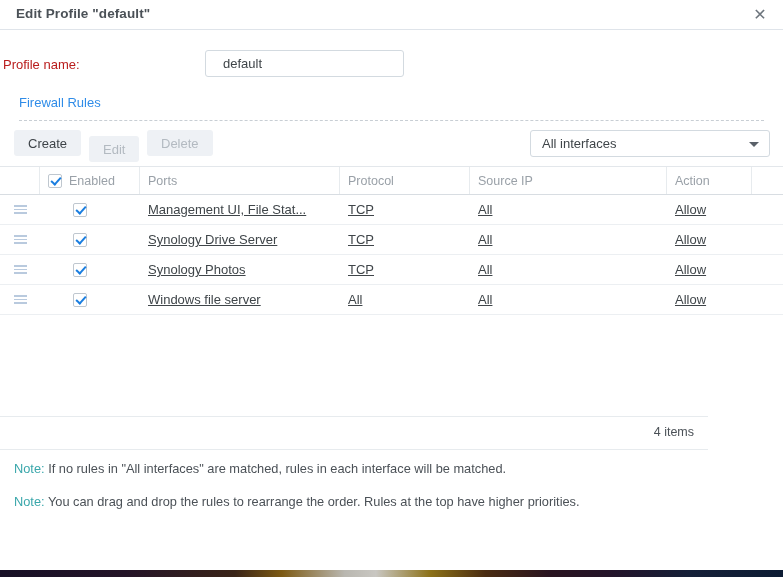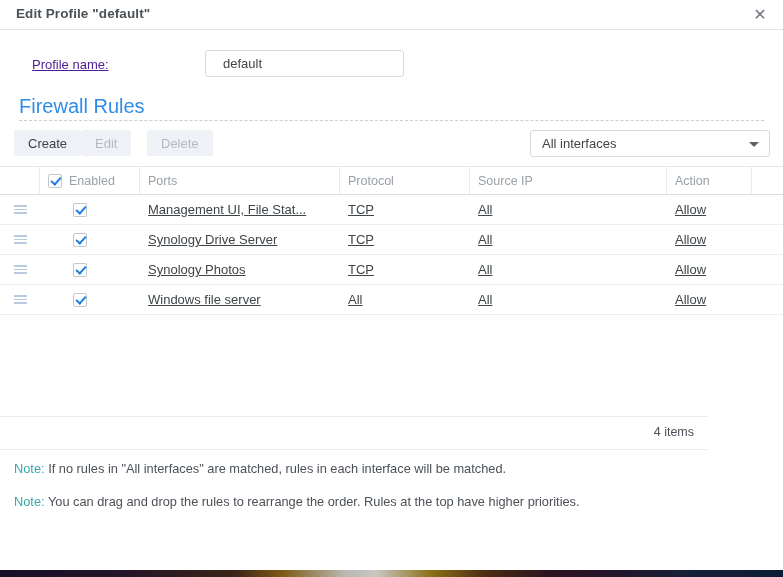--- a/index.html
+++ b/index.html
@@ -53,25 +53,24 @@
   }
   
   .profile-row {
     position: absolute;
     left: 0; top: 29px;
     width: 783px;
     height: 60px;
   }
   .profile-label {
     position: absolute;
-    left: 32px;
+    left: 3px;
     top: 28px;
     font-size: 13px;
-    color: #4c1d95;
-    text-decoration: underline;
+    color: #b91c1c;
   }
   .profile-input {
     position: absolute;
     left: 205px;
     top: 21px;
     width: 199px;
     height: 27px;
     box-sizing: border-box;
     border: 1px solid #d3dae0;
     border-radius: 3px;
@@ -80,21 +79,21 @@
     font-size: 13px;
     color: #3f4549;
     background: #fff;
     outline: none;
   }
   
   .section-head {
     position: absolute;
     left: 19px;
     top: 95px;
-    font-size: 20px;
+    font-size: 13px;
     color: #2f8ce8;
   }
   .dashed-sep {
     position: absolute;
     left: 19px;
     top: 120px;
     width: 745px;
     height: 0;
     border-top: 1px dashed #c8ced4;
   }
@@ -114,21 +113,21 @@
     border-radius: 3px;
     background: #eef1f5;
     font-family: "Liberation Sans", sans-serif;
     font-size: 13px;
     cursor: pointer;
     padding: 4px 14px;
   }
   .tb-btn.enabled { color: #3d4348; }
   .tb-btn.disabled { color: #b3bac1; cursor: default; }
   #btn-create { left: 14px; }
-  #btn-edit   { left: 81px; }
+  #btn-edit   { left: 89px; margin-top: 6px; }
   #btn-delete { left: 147px; }
 
   .iface-select {
     position: absolute;
     right: 13px;
     top: 0;
     width: 240px;
     height: 27px;
     box-sizing: border-box;
     border: 1px solid #d3dae0;

